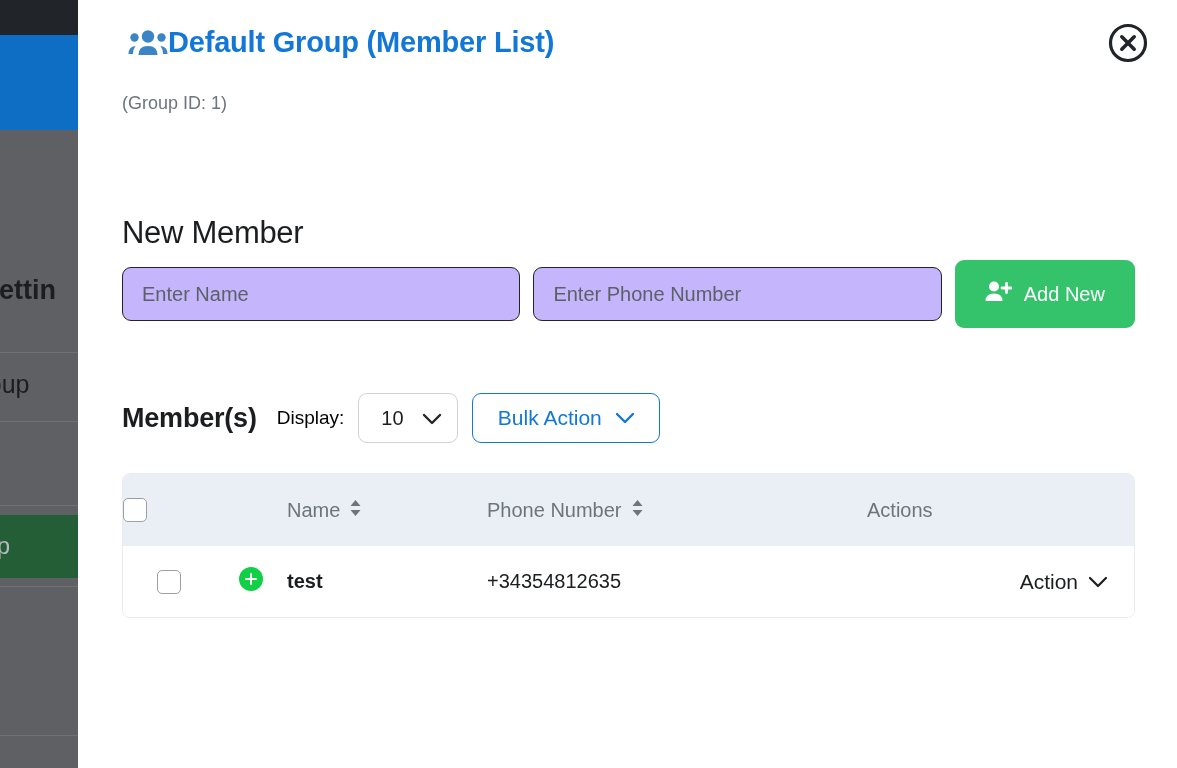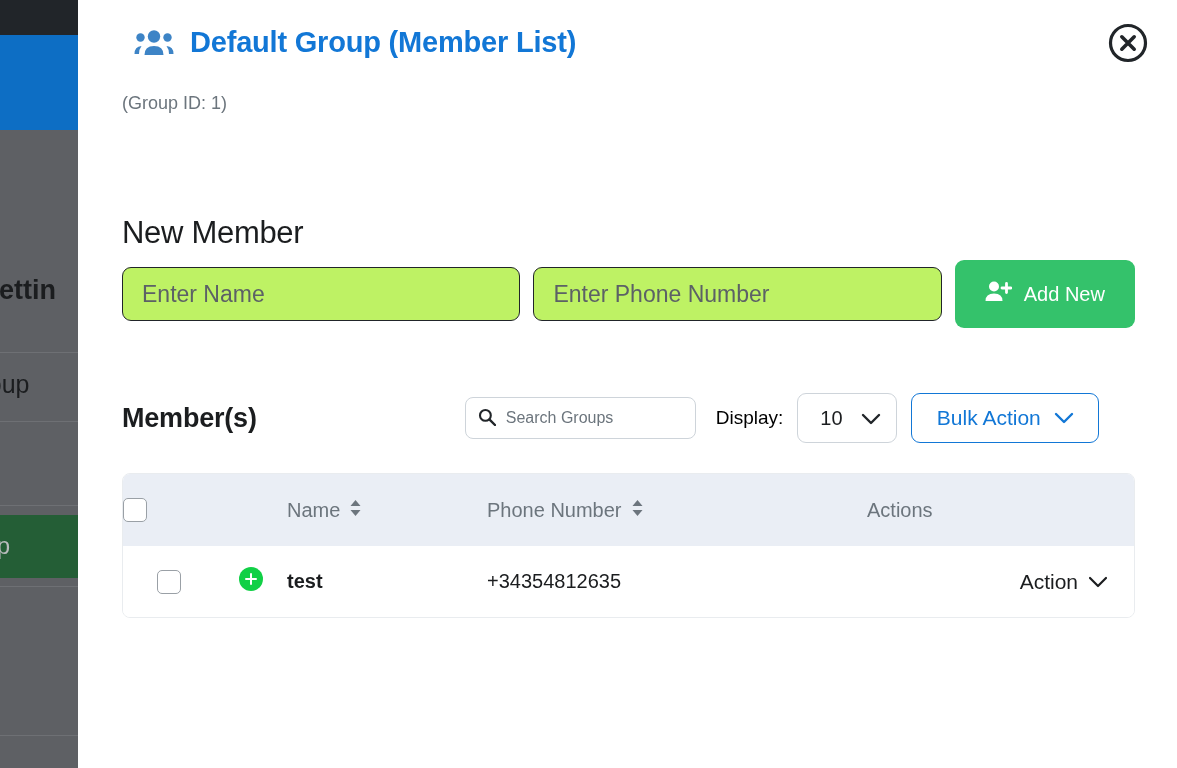--- a/index.html
+++ b/index.html
@@ -43,22 +43,22 @@
     position: absolute; left: 78px; top: 0;
     width: 1099px; height: 768px;
     background: #ffffff;
   }
 
   
   .modal-header {
     position: absolute; left: 0; top: 0; width: 1099px; height: 130px;
   }
   .title-row {
-    position: absolute; left: 56px; top: 26px;
-    display: flex; align-items: center; gap: 16px; text-align: right;
+    position: absolute; left: 50px; top: 26px;
+    display: flex; align-items: center;  text-align: right;
   }
   .users-icon { width: 40px; height: 30px; display:block; }
   .modal-title {
     font-size: 29px; font-weight: 700; color: #1277d6;
     letter-spacing: -0.2px; white-space: nowrap;
   }
   .group-id {
     position: absolute; left: 44px; top: 93px;
     font-size: 18px; color: #6c757d;
   }
@@ -70,22 +70,22 @@
 
   
   .section-new { position: absolute; left: 44px; top: 215px; width: 1013px; }
   .h-new-member {
     font-size: 31px; font-weight: 400; color: #1b1d1f;
     margin: 0 0 16px 0; letter-spacing: -0.3px;
   }
   .form-row { display: flex; align-items: stretch; gap: 13px; }
   .txt-input {
     height: 54px; border: 1px solid #212529; border-radius: 9px;
-    font-size: 23px; color: #1b1d1f; padding: 0 19px;
-    background: #bef264; outline: none;
+    font-size: 20px; color: #1b1d1f; padding: 0 19px;
+    background: #c4b5fd; outline: none;
     font-family: "Liberation Sans", sans-serif;
   }
   .txt-input::placeholder { color: #5c6166; }
   .input-name  { width: 402px; }
   .input-phone { width: 412px; }
   .btn-add {
     width: 182px; height: 68px; margin-top: -7px;
     background: #34c26b; border: none; border-radius: 9px;
     color: #ffffff; font-size: 20px; cursor: pointer;
     display: flex; align-items: center; justify-content: center; gap: 12px;
@@ -244,29 +244,20 @@
         </span>
         <span>Add New</span>
       </button>
     </div>
   </div>
 
   <div class="section-members">
     <div class="members-bar">
       <h2 class="h-members">Member(s)</h2>
 
-      <div class="search-wrap">
-        <span class="search-icon">
-          <svg width="18" height="18" viewBox="0 0 18 18" xmlns="http://www.w3.org/2000/svg">
-            <circle cx="7.4" cy="7.4" r="5.4" fill="none" stroke="#212529" stroke-width="2.1"></circle>
-            <path d="M11.6 11.6 L17 17" stroke="#212529" stroke-width="2.4" stroke-linecap="round"></path>
-          </svg>
-        </span>
-        <input class="search-input" type="text" placeholder="Search Groups" style="">
-      </div>
 
       <span class="display-label">Display:</span>
 
       <div class="select-wrap">
         <select class="display-select">
           <option>10</option>
         </select>
         <span class="select-chev">
           <svg width="20" height="13" viewBox="0 0 20 13" xmlns="http://www.w3.org/2000/svg">
             <path d="M2 2 L10 10 L18 2" fill="none" stroke="#212529" stroke-width="2.4" stroke-linecap="round" stroke-linejoin="round"></path>

